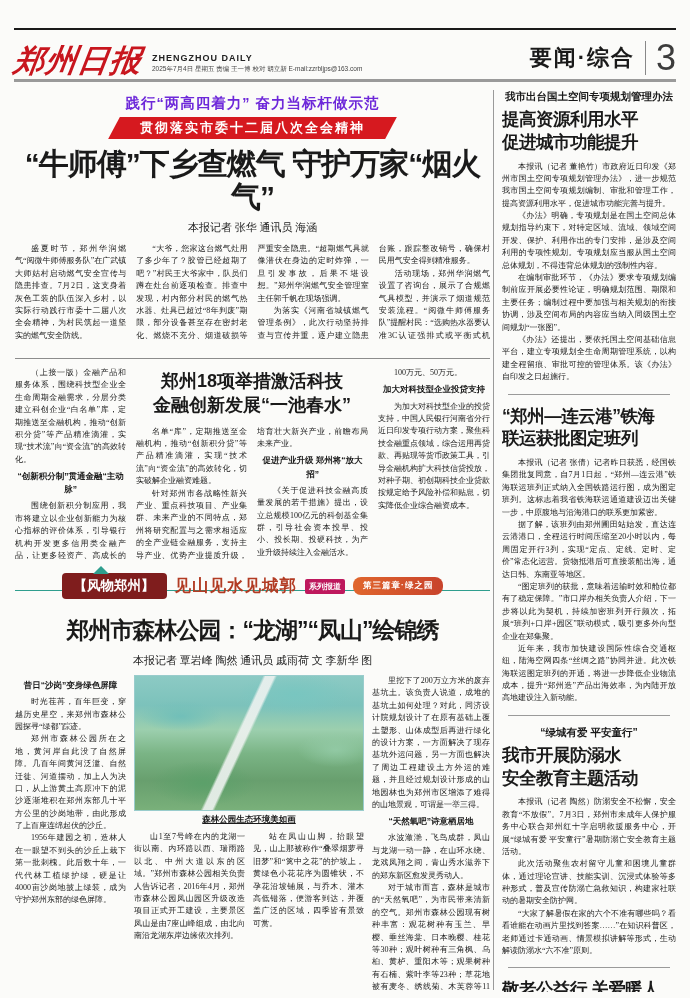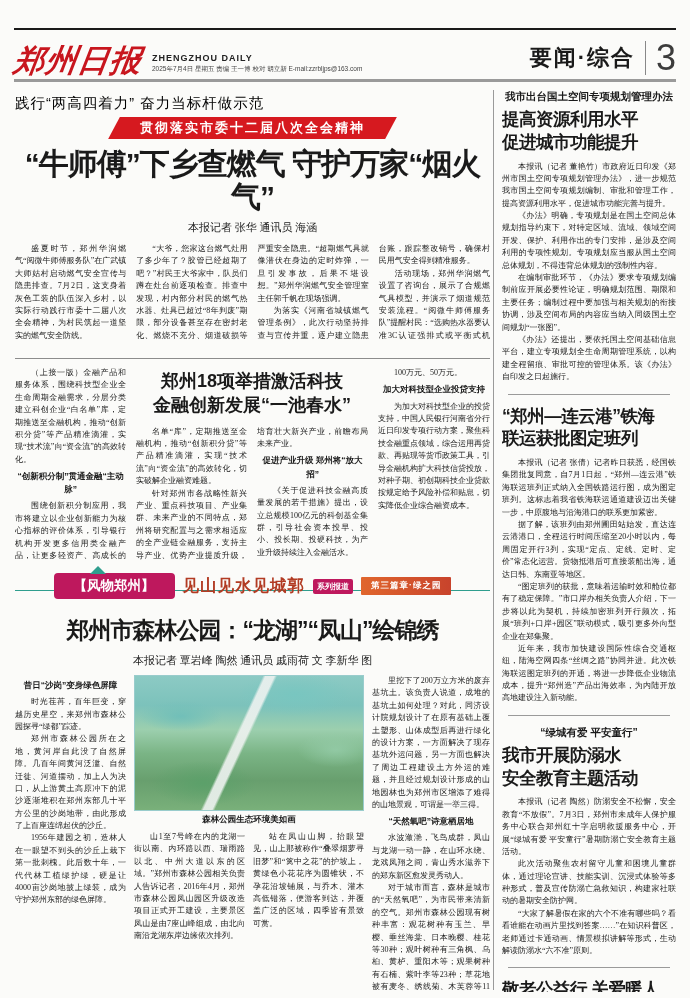--- a/index.html
+++ b/index.html
@@ -17,21 +17,21 @@
   .mh-right{margin-left:auto;display:flex;align-items:center;margin-top:26px;}
   .section-title{font-size:22px;font-weight:bold;letter-spacing:2px;}
   .mh-sep{width:1px;height:34px;background:#888;margin:0 10px;}
   .page-num{font-size:36px;color:#3c3c3c;font-weight:400;line-height:1;}
   .mh-rule{position:absolute;left:14px;right:14px;top:79px;height:3px;background:#9a9a9a;}
   
   .main{position:absolute;left:15px;top:88px;width:475px;height:905px;overflow:hidden;}
   .vdiv{position:absolute;left:493px;top:90px;height:900px;width:1px;background:#9a9a9a;}
   .right{position:absolute;left:502px;top:90px;width:174px;height:902px;overflow:hidden;}
   
-  .kicker{color:#000000;font-weight:normal;font-size:14.5px;letter-spacing:1px;margin-top:6px;}
+  .kicker{color:#6d28d9;font-weight:bold;font-size:14.5px;text-align:center;letter-spacing:1px;margin-top:6px;}
   .banner-wrap{display:flex;justify-content:center;margin-top:4px;}
   .banner{background:#d6191f;transform:skewX(-28deg);padding:2px 26px;}
   .banner span{display:block;transform:skewX(28deg);color:#fff;font-weight:bold;font-size:13px;letter-spacing:2px;}
   .headline1{font-size:30px;font-weight:900;text-align:center;margin-top:8px;letter-spacing:-1px;line-height:1.1;}
   .byline{font-size:11px;text-align:center;margin-top:7px;color:#222;}
   .bodycols{margin-top:8px;column-count:4;column-gap:10px;height:106px;overflow:hidden;
             font-size:8px;line-height:1.55;text-align:justify;}
   .bodycols p,.flow p{margin:0;text-indent:2em;}
   .rule-h{border:none;border-top:1px solid #8c8c8c;margin:9px 0 0 0;}
   
@@ -41,42 +41,42 @@
   .fin-c4{left:363px;width:112px;}
   .fin-center{position:absolute;left:121px;top:0;width:232px;height:196px;overflow:hidden;}
   .headline2{font-size:18px;font-weight:900;text-align:center;line-height:1.35;margin:2px 0 8px 0;}
   .fin-mid{column-count:2;column-gap:10px;height:138px;overflow:hidden;font-size:8px;line-height:1.55;text-align:justify;}
   .subhead{font-weight:bold;text-align:center;text-indent:0;margin:4px 0;font-size:8.5px;
            font-family:"Liberation Sans",sans-serif;}
   
   .fbanner{position:relative;height:34px;margin-top:10px;}
   .fbanner .line{position:absolute;left:0;right:0;top:17px;height:1px;background:#2f9e8e;}
   .fbanner .inner{position:absolute;left:0;right:0;top:0;display:flex;justify-content:center;align-items:center;gap:8px;}
-  .fb-badge{background:#be185d;color:#fff;font-weight:bold;font-size:13.5px;padding:4px 20px;border-radius:4px;position:relative;font-family:Liberation Serif, serif;}
+  .fb-badge{background:#7f1d1d;color:#fff;font-weight:bold;font-size:13.5px;padding:4px 12px;border-radius:4px;position:relative;font-family:Liberation Serif, serif;}
   .fb-badge::before{content:"";position:absolute;left:30%;top:-7px;border-left:8px solid transparent;
                     border-right:8px solid transparent;border-bottom:8px solid #2f9e8e;}
   .fb-title{color:#b23b23;font-weight:900;font-size:16.5px;letter-spacing:1px;}
   .fb-tag{background:#be185d;color:#fff;font-size:8px;padding:2px 4px;border-radius:2px;font-weight:bold;}
   .fb-chapter{background:linear-gradient(90deg,#e0662d,#c8432c);color:#fff;font-size:8.5px;
-              padding:3px 10px;border-radius:1px;font-weight:bold;letter-spacing:1px;}
+              padding:3px 10px;border-radius:8px;font-weight:bold;letter-spacing:1px;}
   .headline3{font-size:23px;font-weight:900;text-align:center;margin-top:8px;letter-spacing:-1px;}
   .fbody{position:relative;height:382px;margin-top:7px;overflow:hidden;}
   .flow{font-size:8px;line-height:1.55;text-align:justify;overflow:hidden;}
   .f-c1{position:absolute;left:0;top:0;width:111px;height:382px;}
   .f-c4{position:absolute;left:357px;top:0;width:118px;height:382px;}
   .photo{position:absolute;left:119px;top:0;width:230px;height:136px;border:1px solid #9cc;box-sizing:border-box;
     background:
       linear-gradient(115deg,transparent 44%,rgba(238,242,240,.9) 45%,rgba(238,242,240,.9) 48%,transparent 49%),
       radial-gradient(ellipse 60px 22px at 20% 30%,rgba(110,190,185,.9),transparent 70%),
       radial-gradient(ellipse 80px 30px at 70% 14%,rgba(120,198,192,.95),transparent 72%),
       radial-gradient(ellipse 55px 25px at 88% 55%,rgba(150,205,170,.8),transparent 70%),
       radial-gradient(ellipse 70px 30px at 30% 80%,rgba(90,160,105,.9),transparent 75%),
       linear-gradient(180deg,#8ccac4 0%,#7cc2bb 22%,#9ccfae 40%,#7ab485 58%,#689f6e 78%,#79b07a 100%);}
   .caption{position:absolute;left:119px;top:139px;width:230px;text-align:center;
-           font-size:8.5px;font-weight:bold;font-family:"Liberation Sans",sans-serif;}
+           font-size:8.5px;font-weight:bold;font-family:"Liberation Sans",sans-serif;text-decoration:underline;}
   .f-mid{position:absolute;left:119px;top:156px;width:230px;height:226px;overflow:hidden;
          column-count:2;column-gap:8px;font-size:8px;line-height:1.55;text-align:justify;}
   
   .r-kicker{font-size:10.5px;font-weight:bold;text-align:center;font-family:"Liberation Sans",sans-serif;}
   .r-headline{font-size:17.5px;font-weight:900;text-align:left;line-height:1.3;margin-top:4px;
               font-family:"Liberation Sans",sans-serif;letter-spacing:-0.5px;}
   .r-body{margin-top:7px;font-size:8px;line-height:1.55;text-align:justify;}
   .r-body p{margin:0;text-indent:2em;}
   .r-rule{border:none;border-top:1px solid #9a9a9a;margin:10px 6px;}
 </style>

